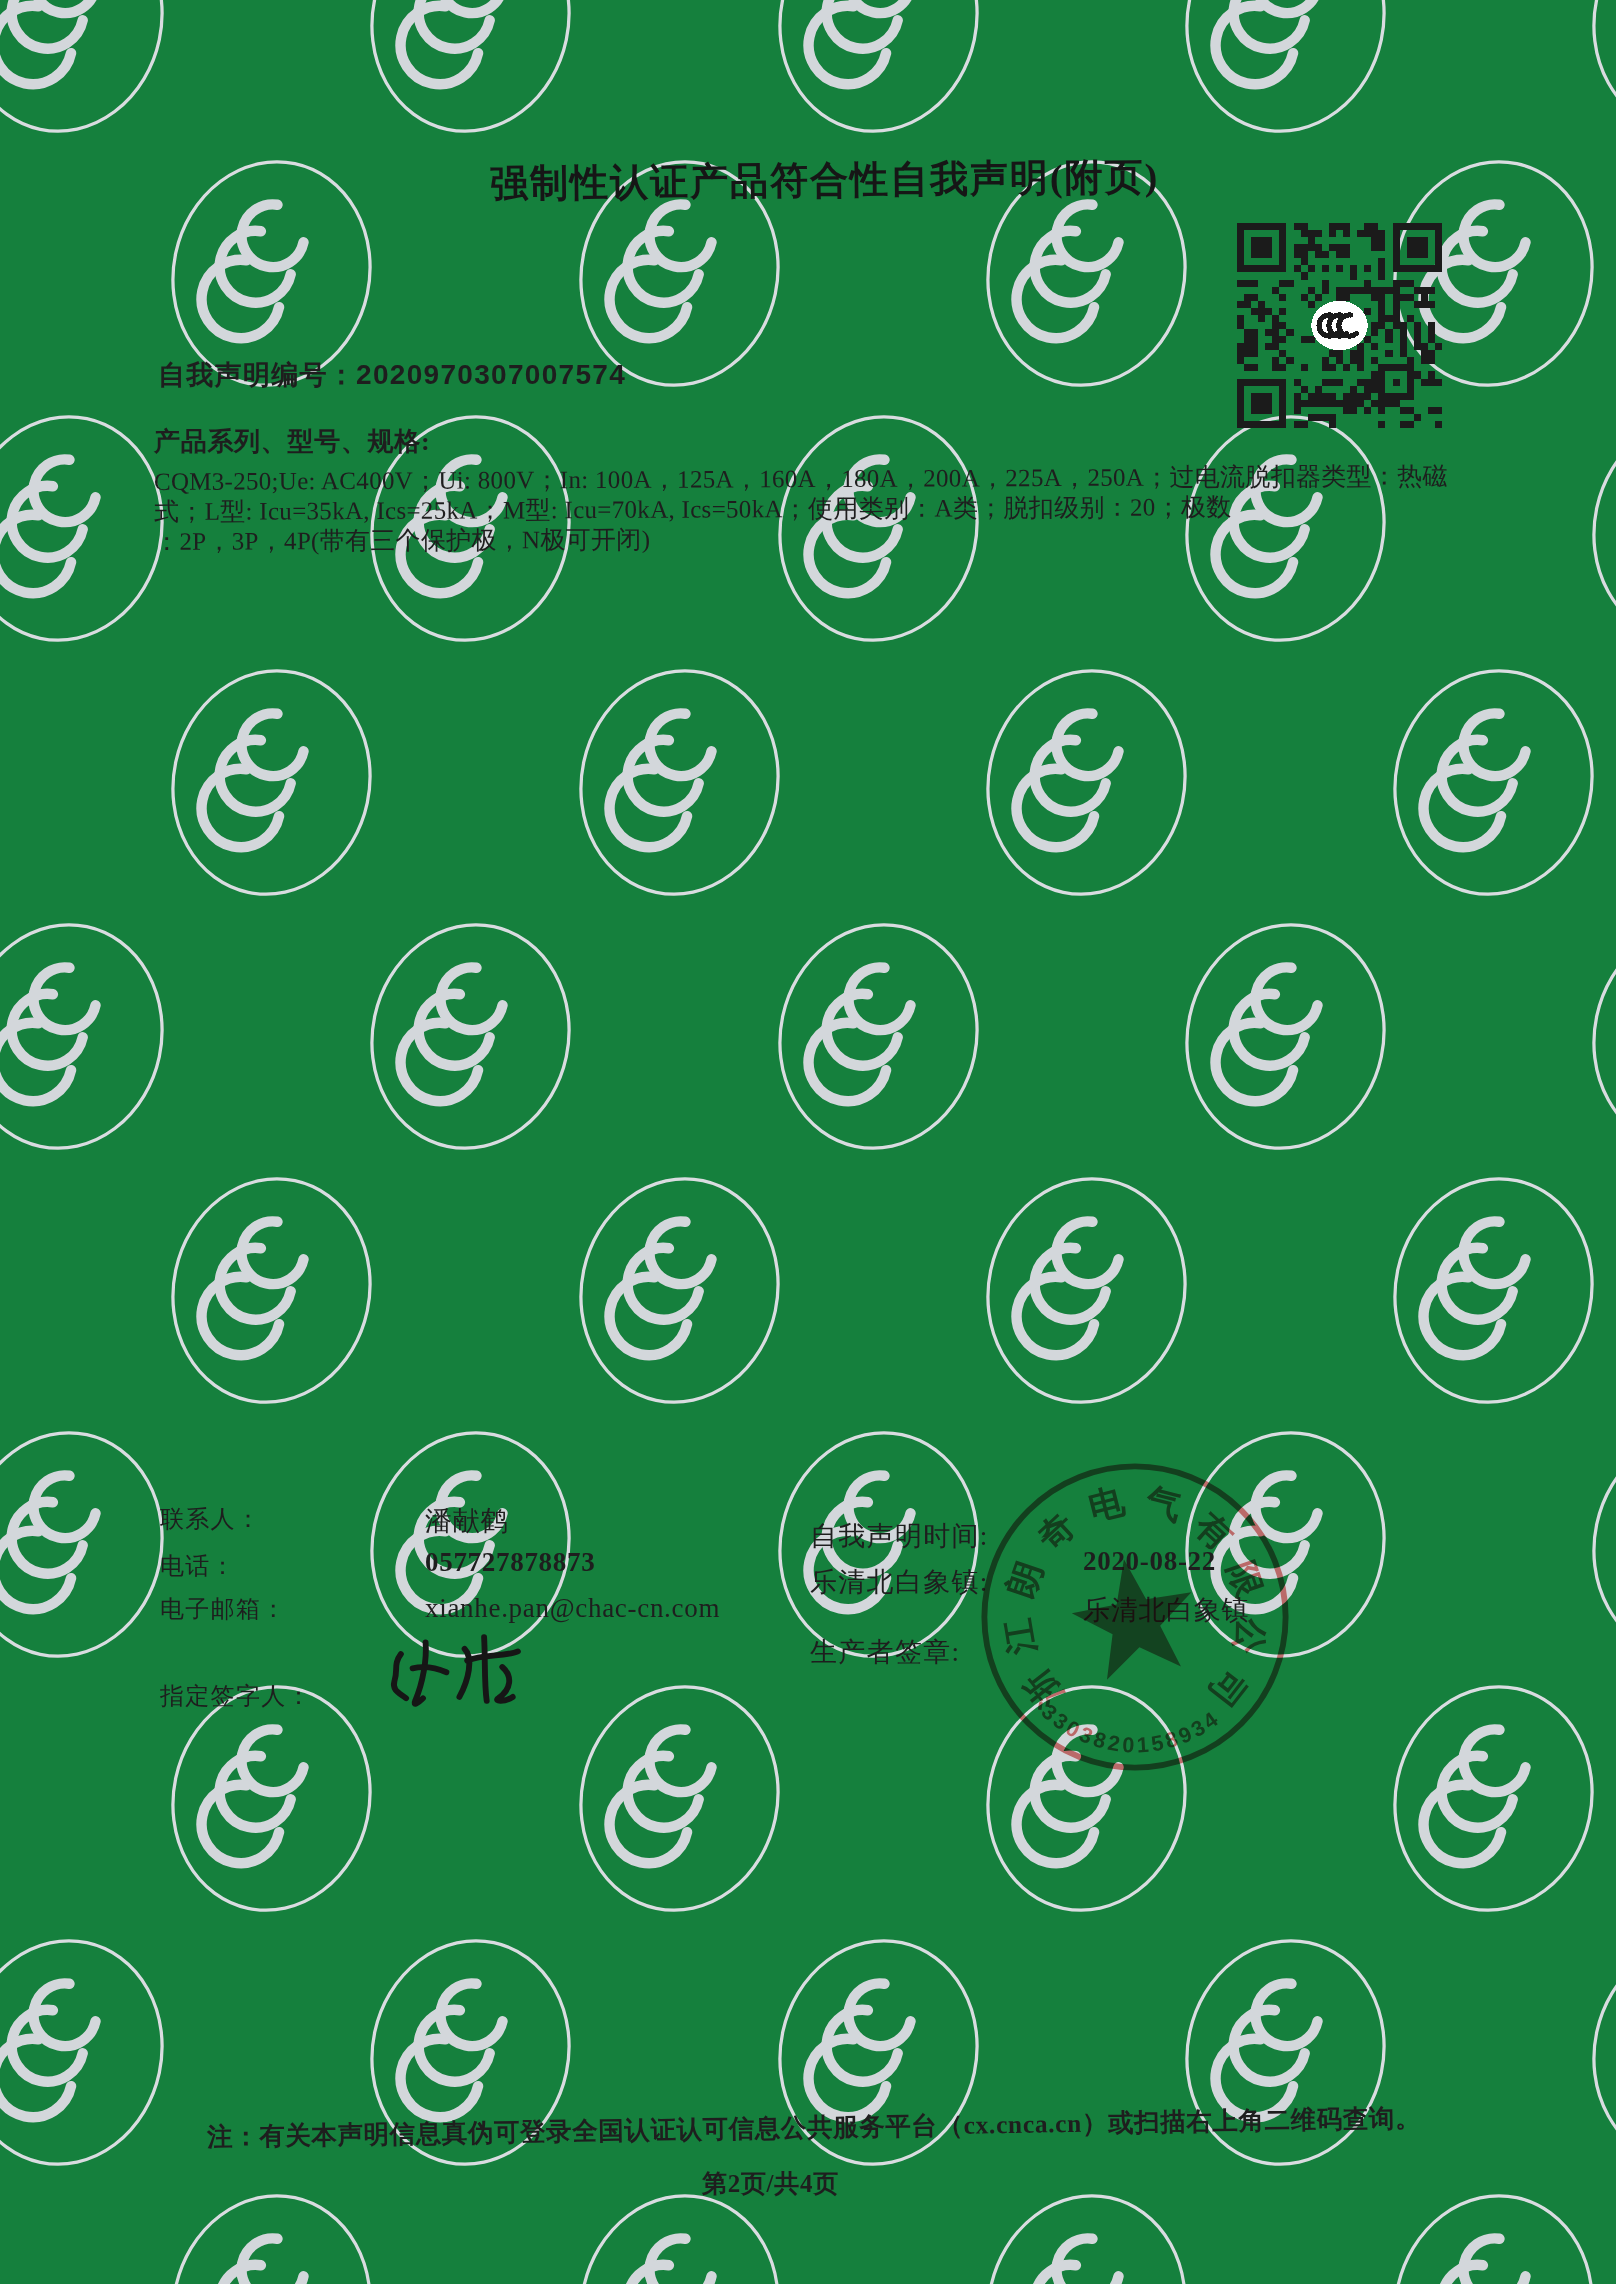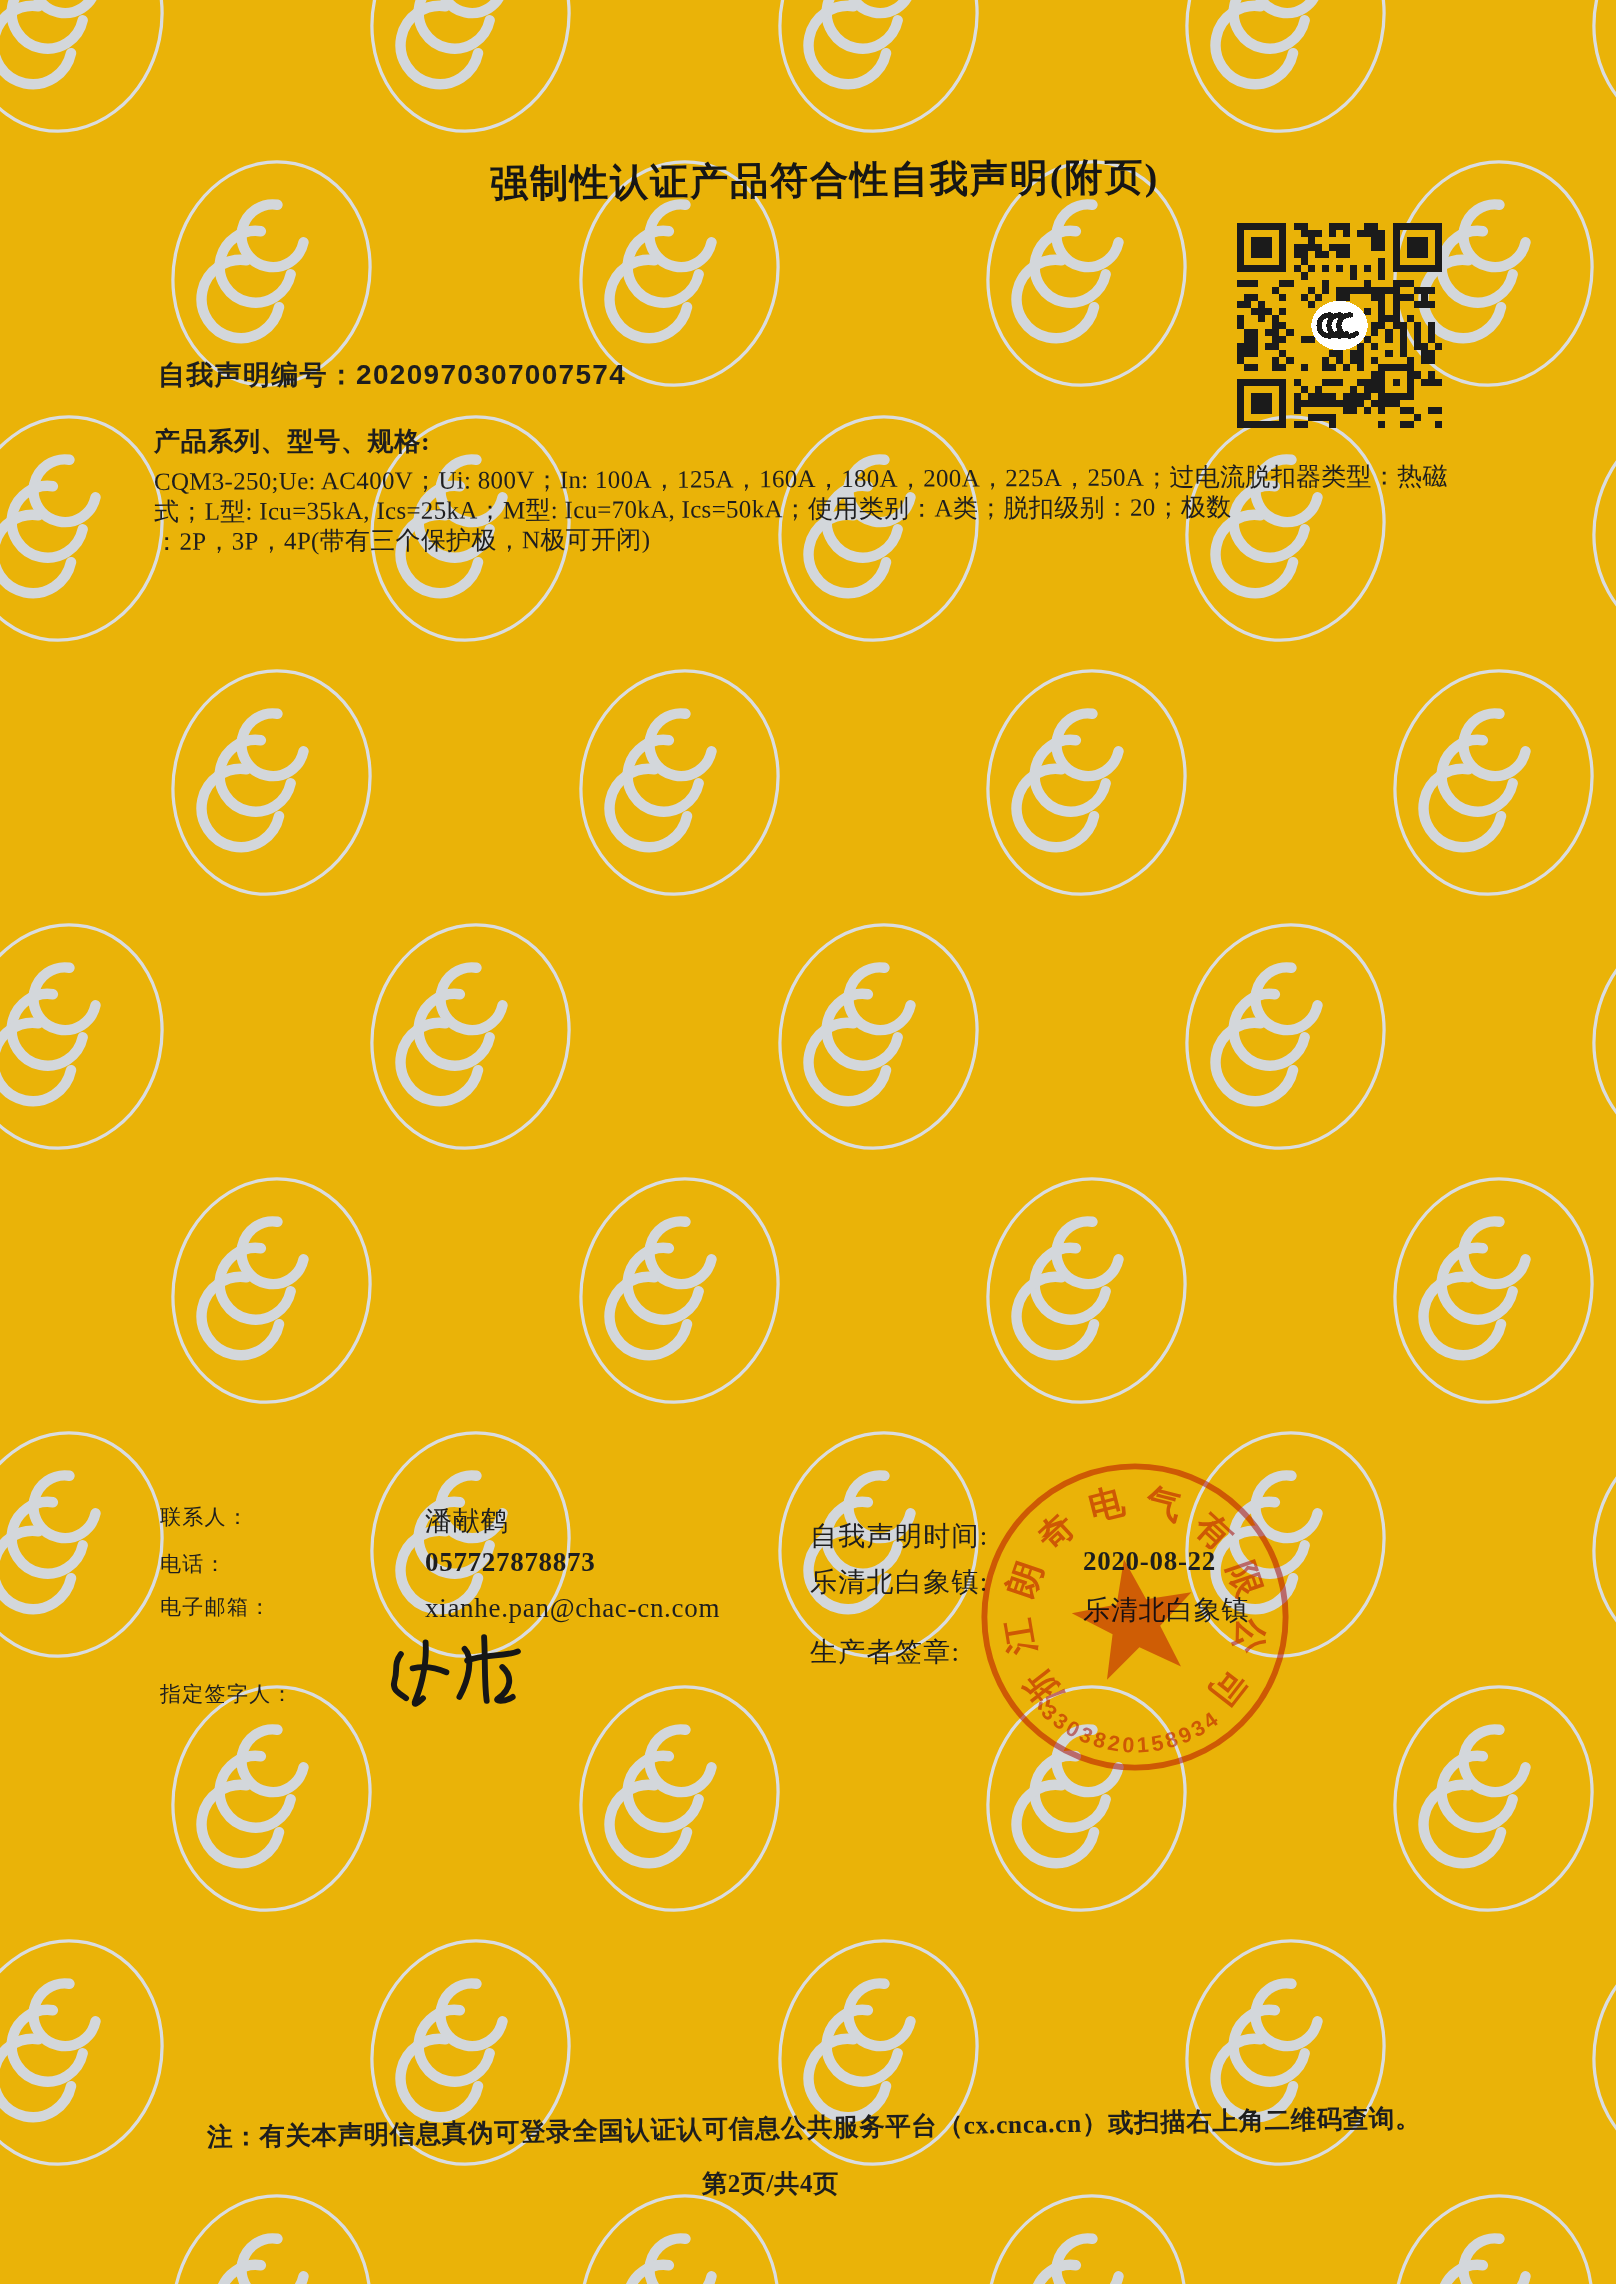--- a/index.html
+++ b/index.html
@@ -1,34 +1,34 @@
 <!DOCTYPE html>
 <html style="font-size:10.4px"><head>
 <meta charset="utf-8">
 <style>
   html,body{margin:0;padding:0;background:#ffffff;}
-  .page{position:relative;width:1616px;height:2284px;background:#eab308;overflow:hidden;
+  .page{position:relative;width:1616px;height:2284px;background:#15803d;overflow:hidden;
         font-family:"Liberation Serif","DejaVu Serif",serif;color:#1e1e1e;}
   .abs{position:absolute;}
   
   #wm-layer{position:absolute;inset:0;z-index:0;}
   .wm{position:absolute;transform:rotate(12deg);}
   
   .doc-title{left:490px;top:155px;font-size:38px;font-weight:bold;letter-spacing:2px;
              transform:rotate(-0.6deg);z-index:2;color:#161616;}
   
   .decl-row{left:158px;top:357px;z-index:2;font-size:27px;font-weight:bold;letter-spacing:1.3px;}
   .decl-num{font-family:"Liberation Sans","DejaVu Sans",sans-serif;font-size:28px;
             font-weight:bold;letter-spacing:1.3px;}
   
   .prod-label{left:154px;top:424px;z-index:2;font-size:26px;font-weight:600;letter-spacing:0.7px;}
   .spec-block{left:154px;top:464px;width:1342px;z-index:2;font-size:25px;line-height:30px;
               letter-spacing:0.3px;transform:rotate(-0.25deg);}
   
-  .c-label{font-size:21px;letter-spacing:1.3px;z-index:2;}
+  .c-label{font-size:24px;letter-spacing:1.3px;z-index:2;}
   .c-value{font-size:27px;letter-spacing:0.7px;z-index:2;font-family:Liberation Serif, serif;}
   .mono-num{font-weight:600;}
   
   .d-label{font-size:27px;letter-spacing:1.3px;z-index:2;}
   .d-value{font-size:27px;font-weight:600;letter-spacing:0.7px;z-index:2;margin-top:28px;}
   
   #signature{left:384px;top:1620px;z-index:4;}
   
   #stamp-box{left:972px;top:1454px;width:326px;height:326px;z-index:5;
              mix-blend-mode:multiply;opacity:0.88;}

